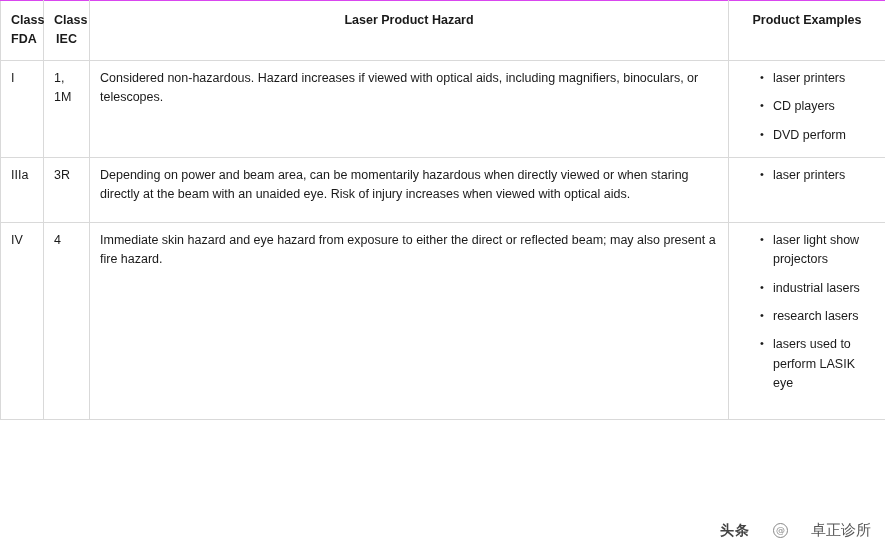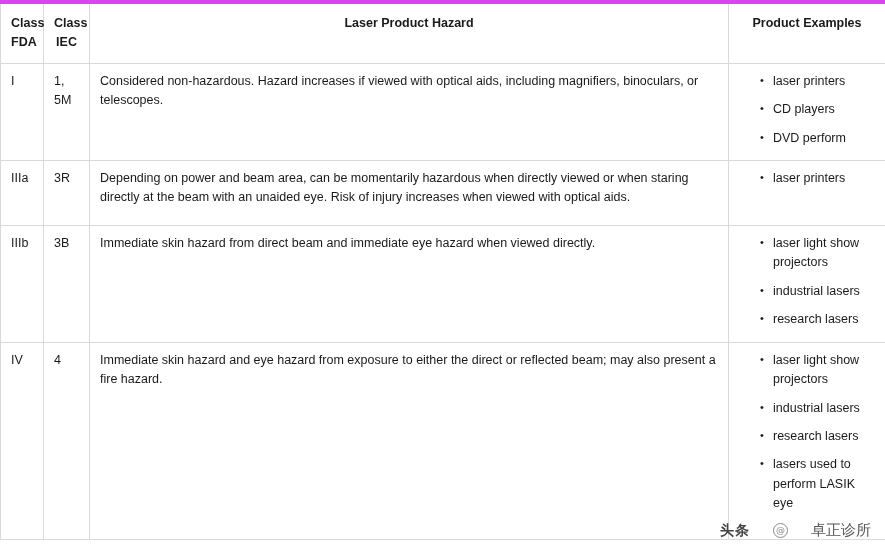--- a/index.html
+++ b/index.html
@@ -28,21 +28,21 @@
   table.laser-table td {
     border: 1px solid #d9d9d9;
     vertical-align: top;
     padding: 8px 10px 8px 10px;
     font-size: 12.5px;
     line-height: 1.55;
   }
   table.laser-table thead th {
     font-weight: bold;
     font-size: 12.5px;
-    border-top: 4px solid #d946ef;
+    border-top: 1px solid #d946ef;
     padding-top: 10px;
     padding-bottom: 10px;
     vertical-align: top;
   }
   col.c-fda { width: 43px; }
   col.c-iec { width: 46px; }
   col.c-hazard { width: 639px; }
   col.c-examples { width: 157px; }
 
   .hdr-line { display: block; }
@@ -141,21 +141,21 @@
           <span class="hdr-line">IEC</span>
         </th>
         <th>Laser Product Hazard</th>
         <th>Product Examples</th>
       </tr>
     </thead>
     <tbody>
 
       <tr class="r-i">
         <td class="col-fda">I</td>
-        <td class="col-iec">1, 5M</td>
+        <td class="col-iec">1, 1M</td>
         <td class="col-hazard">Considered non-hazardous. Hazard increases if viewed with optical aids, including magnifiers, binoculars, or telescopes.</td>
         <td class="col-examples">
           <ul class="examples">
             <li>laser printers</li>
             <li>CD players</li>
             <li>DVD perform</li>
           </ul>
         </td>
       </tr>
 
@@ -164,32 +164,20 @@
         <td class="col-fda">IIIa</td>
         <td class="col-iec">3R</td>
         <td class="col-hazard">Depending on power and beam area, can be momentarily hazardous when directly viewed or when staring directly at the beam with an unaided eye. Risk of injury increases when viewed with optical aids.</td>
         <td class="col-examples">
           <ul class="examples">
             <li>laser printers</li>
           </ul>
         </td>
       </tr>
 
-      <tr class="r-iiib">
-        <td class="col-fda">IIIb</td>
-        <td class="col-iec">3B</td>
-        <td class="col-hazard">Immediate skin hazard from direct beam and immediate eye hazard when viewed directly.</td>
-        <td class="col-examples">
-          <ul class="examples">
-            <li>laser light show projectors</li>
-            <li>industrial lasers</li>
-            <li>research lasers</li>
-          </ul>
-        </td>
-      </tr>
 
       <tr class="r-iv">
         <td class="col-fda">IV</td>
         <td class="col-iec">4</td>
         <td class="col-hazard">Immediate skin hazard and eye hazard from exposure to either the direct or reflected beam; may also present a fire hazard.</td>
         <td class="col-examples">
           <ul class="examples">
             <li>laser light show projectors</li>
             <li>industrial lasers</li>
             <li>research lasers</li>

